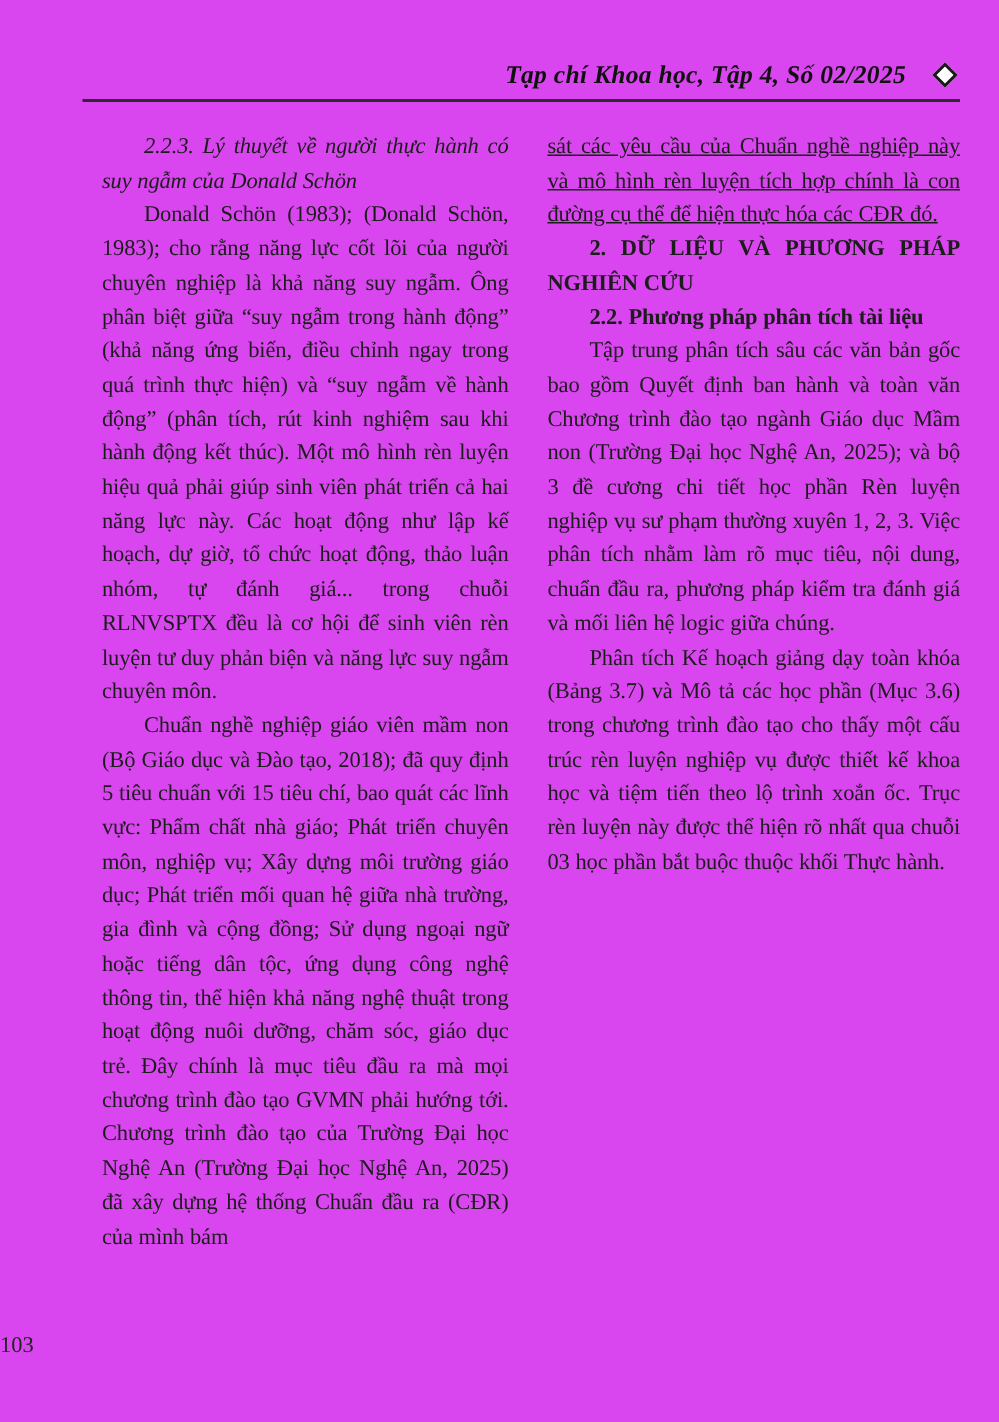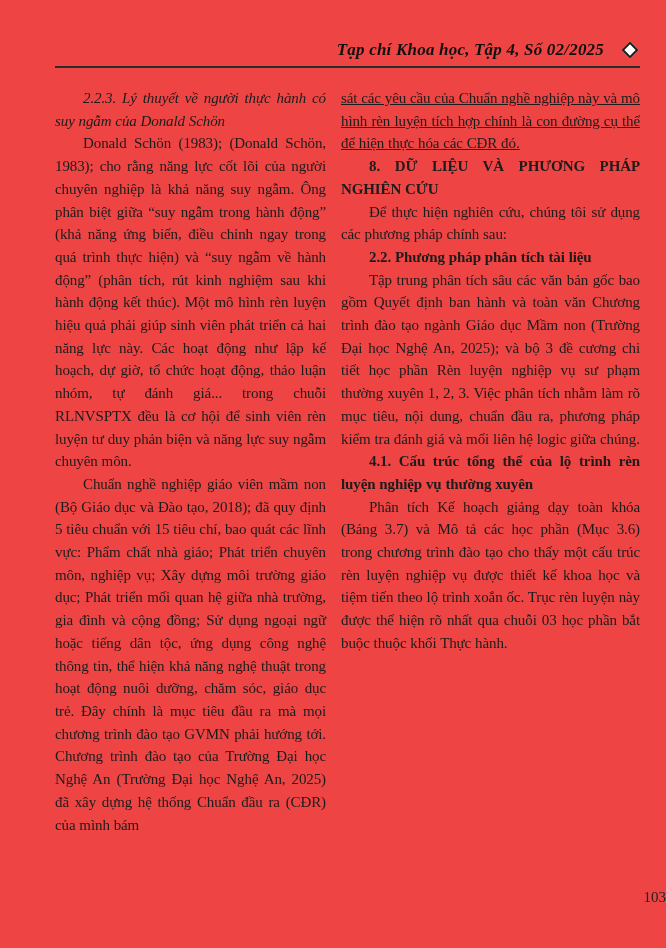--- a/index.html
+++ b/index.html
@@ -4,21 +4,21 @@
 <style>
   html, body {
     margin: 0;
     padding: 0;
     background: #ffffff;
   }
   .page {
     position: relative;
     width: 666px;
     height: 948px;
-    background: #ef4444;
+    background: #d946ef;
     box-sizing: border-box;
     padding: 40px 26px 0 55px;
     font-family: "Liberation Serif", serif;
     color: #1c1c1c;
     overflow: hidden;
   }
   .journal-header {
     display: flex;
     justify-content: flex-end;
     align-items: center;
@@ -37,22 +37,23 @@
     width: 8px;
     height: 8px;
     border: 2px solid #1a1a1a;
     transform: rotate(45deg);
     margin-left: 20px;
     margin-right: 4px;
     background: #ffffff;
   }
   .body-columns {
     display: flex;
-    gap: 15px;
+    gap: 26px;
     margin-top: 19px;
+    margin-left: 13px;
   }
   .col {
     box-sizing: border-box;
   }
   .col-left { width: 271px; flex: 0 0 271px; }
   .col-right { flex: 1; }
   .para {
     margin: 0;
     font-size: 15px;
     line-height: 22.7px;
@@ -62,21 +63,21 @@
     word-spacing: 0.2px;
   }
   .heading-italic { font-style: italic; }
   .heading-bold { font-weight: 700; }
   .body-noindent { text-indent: 0; text-decoration: underline; }
   .page-footer {
     position: absolute;
     left: 0;
     right: 0;
     bottom: 42px;
-    text-align: right;
+    text-align: left;
     font-size: 15px;
     color: #222222;
   }
 </style>
 </head>
 <body>
 
 <div class="page">
 
   <div class="journal-header">
@@ -85,25 +86,23 @@
   </div>
 
   <div class="body-columns">
     <div class="col col-left">
         <p class="para heading-italic">2.2.3. Lý thuyết về người thực hành có suy ngẫm của Donald Schön</p>
         <p class="para body">Donald Schön (1983); (Donald Schön, 1983); cho rằng năng lực cốt lõi của người chuyên nghiệp là khả năng suy ngẫm. Ông phân biệt giữa “suy ngẫm trong hành động” (khả năng ứng biến, điều chỉnh ngay trong quá trình thực hiện) và “suy ngẫm về hành động” (phân tích, rút kinh nghiệm sau khi hành động kết thúc). Một mô hình rèn luyện hiệu quả phải giúp sinh viên phát triển cả hai năng lực này. Các hoạt động như lập kế hoạch, dự giờ, tổ chức hoạt động, thảo luận nhóm, tự đánh giá... trong chuỗi RLNVSPTX đều là cơ hội để sinh viên rèn luyện tư duy phản biện và năng lực suy ngẫm chuyên môn.</p>
         <p class="para body">Chuẩn nghề nghiệp giáo viên mầm non (Bộ Giáo dục và Đào tạo, 2018); đã quy định 5 tiêu chuẩn với 15 tiêu chí, bao quát các lĩnh vực: Phẩm chất nhà giáo; Phát triển chuyên môn, nghiệp vụ; Xây dựng môi trường giáo dục; Phát triển mối quan hệ giữa nhà trường, gia đình và cộng đồng; Sử dụng ngoại ngữ hoặc tiếng dân tộc, ứng dụng công nghệ thông tin, thể hiện khả năng nghệ thuật trong hoạt động nuôi dưỡng, chăm sóc, giáo dục trẻ. Đây chính là mục tiêu đầu ra mà mọi chương trình đào tạo GVMN phải hướng tới. Chương trình đào tạo của Trường Đại học Nghệ An (Trường Đại học Nghệ An, 2025) đã xây dựng hệ thống Chuẩn đầu ra (CĐR) của mình bám</p>
       </div>
     <div class="col col-right">
         <p class="para body body-noindent">sát các yêu cầu của Chuẩn nghề nghiệp này và mô hình rèn luyện tích hợp chính là con đường cụ thể để hiện thực hóa các CĐR đó.</p>
-        <p class="para heading-bold">8.  DỮ LIỆU VÀ PHƯƠNG PHÁP NGHIÊN CỨU</p>
-        <p class="para body">Để thực hiện nghiên cứu, chúng tôi sử dụng các phương pháp chính sau:</p>
+        <p class="para heading-bold">2.  DỮ LIỆU VÀ PHƯƠNG PHÁP NGHIÊN CỨU</p>
         <p class="para heading-bold">2.2. Phương pháp phân tích tài liệu</p>
         <p class="para body">Tập trung phân tích sâu các văn bản gốc bao gồm Quyết định ban hành và toàn văn Chương trình đào tạo ngành Giáo dục Mầm non (Trường Đại học Nghệ An, 2025); và bộ 3 đề cương chi tiết học phần Rèn luyện nghiệp vụ sư phạm thường xuyên 1, 2, 3. Việc phân tích nhằm làm rõ mục tiêu, nội dung, chuẩn đầu ra, phương pháp kiểm tra đánh giá và mối liên hệ logic giữa chúng.</p>
-        <p class="para heading-bold">4.1. Cấu trúc tổng thể của lộ trình rèn luyện nghiệp vụ thường xuyên</p>
         <p class="para body">Phân tích Kế hoạch giảng dạy toàn khóa (Bảng 3.7) và Mô tả các học phần (Mục 3.6) trong chương trình đào tạo cho thấy một cấu trúc rèn luyện nghiệp vụ được thiết kế khoa học và tiệm tiến theo lộ trình xoắn ốc. Trục rèn luyện này được thể hiện rõ nhất qua chuỗi 03 học phần bắt buộc thuộc khối Thực hành.</p>
       </div>
   </div>
 
   <div class="page-footer">
     <span>103</span>
   </div>
 
 </div>
 

